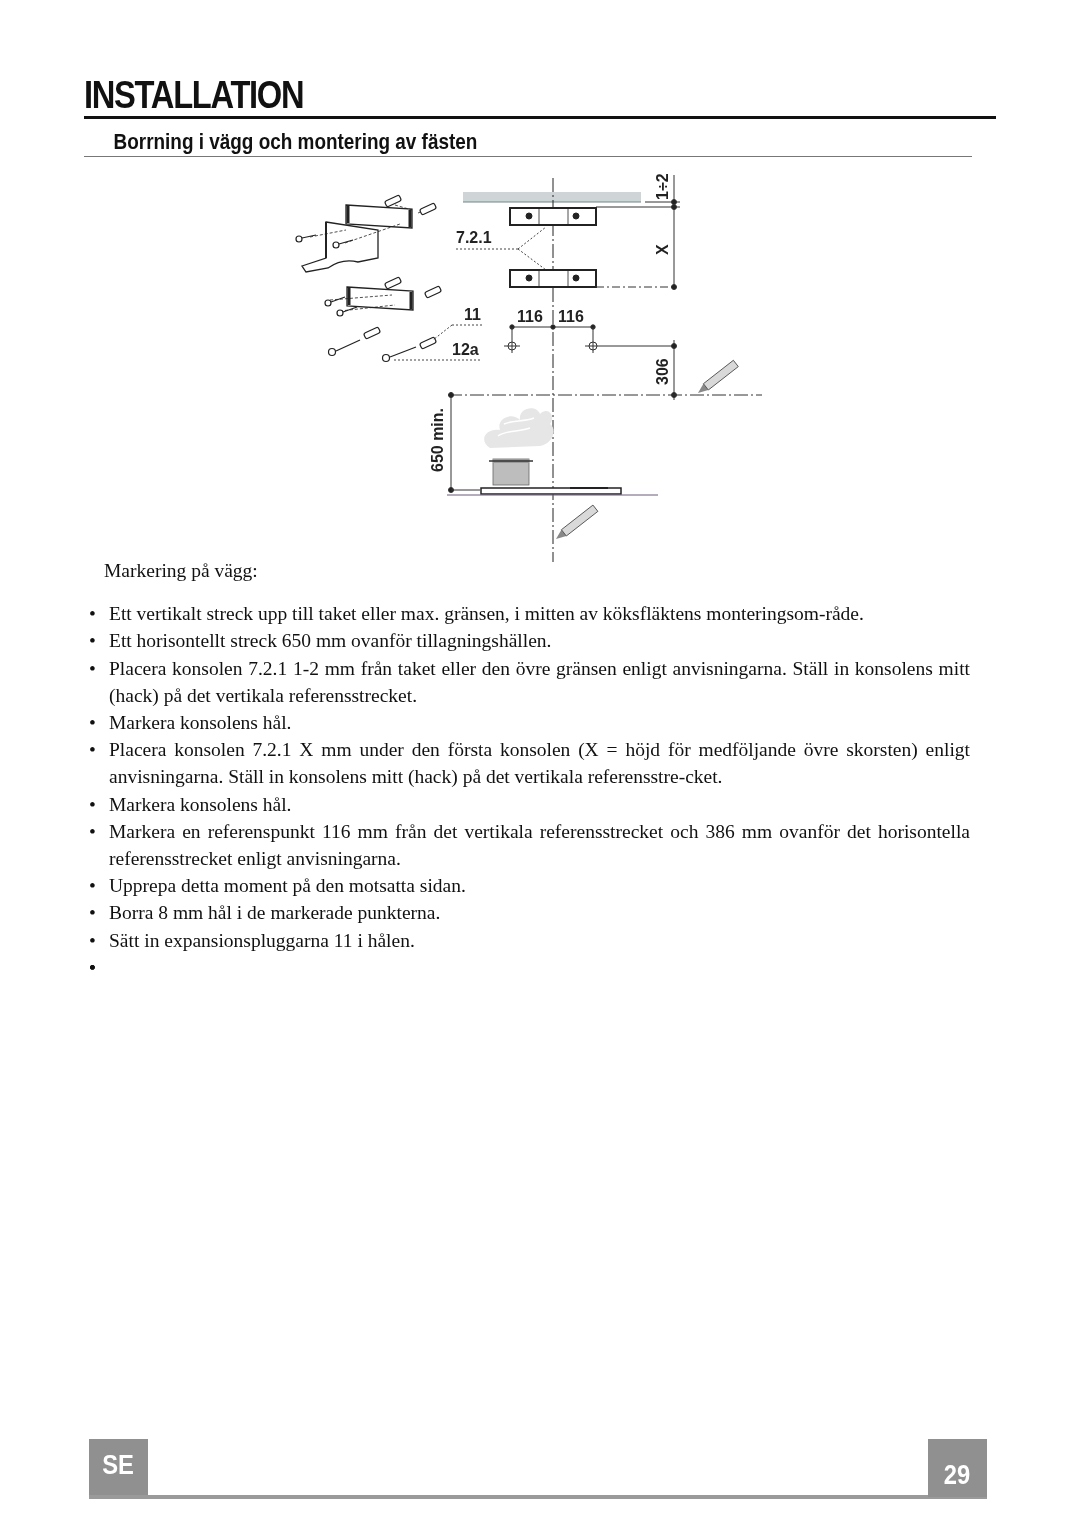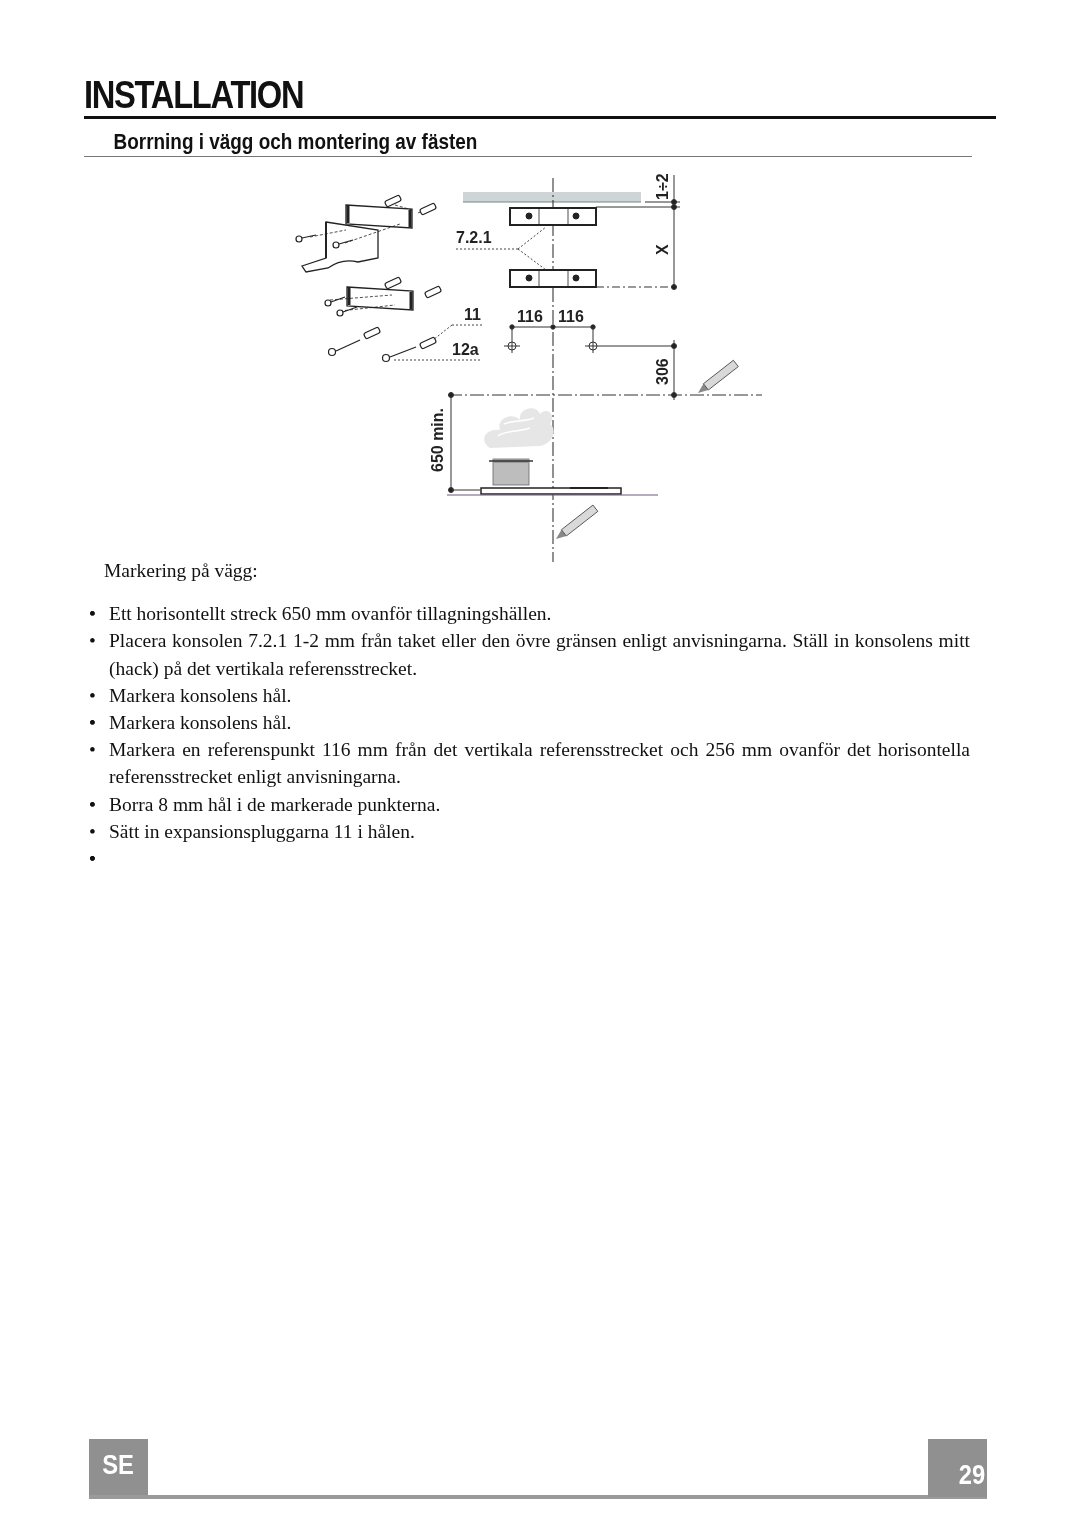--- a/index.html
+++ b/index.html
@@ -29,21 +29,21 @@
   ul.steps li .bullet { position: absolute; left: 1px; top: 0; }
   .footer-se {
     position: absolute; left: 89px; top: 1439px; width: 59px; height: 58px; background: #909090;
     color: #fff; font-family: "Liberation Sans", sans-serif; font-weight: bold; font-size: 27px;
     display: flex; align-items: center; justify-content: center; padding-bottom: 0; box-sizing: border-box;
   }
   .footer-se span, .footer-pg span { display: inline-block; transform: scaleX(0.88); margin-bottom: 6px; }
   .footer-pg {
     position: absolute; left: 928px; top: 1439px; width: 59px; height: 58px; background: #909090;
     color: #fff; font-family: "Liberation Sans", sans-serif; font-weight: bold; font-size: 27px;
-    display: flex; align-items: flex-end; justify-content: flex-end; box-sizing: border-box;
+    display: flex; align-items: flex-end; justify-content: center; box-sizing: border-box;
   }
   .footer-rule { position: absolute; left: 89px; top: 1495px; width: 898px; height: 4px; background: #9a9a9a; }
   .dlabel { font-family: "Liberation Sans", sans-serif; font-weight: bold; font-size: 16px; fill: #222; }
 </style>
 </head>
 <body>
 
 <h1 class="title">INSTALLATION</h1>
 <div class="title-rule"></div>
 <h2 class="subtitle"><span>Borrning i vägg och montering av fästen</span></h2>
@@ -182,28 +182,28 @@
   </g>
   <g transform="translate(556 539) rotate(-38)">
     <polygon points="0,0 10,-4 10,4" fill="#888"></polygon>
     <rect x="10" y="-4" width="40" height="8" fill="#d9d9d9" stroke="#444" stroke-width="0.8"></rect>
   </g>
 </svg>
 
 <div class="body-text">
   <p class="lead">Markering på vägg:</p>
   <ul class="steps">
-    <li><span class="bullet">•</span></li>
+    <li><span class="bullet">•</span><span>Ett vertikalt streck upp till taket eller max. gränsen, i mitten av köksfläktens monteringsom-råde.</span></li>
     <li><span class="bullet">•</span><span>Ett horisontellt streck 650 mm ovanför tillagningshällen.</span></li>
     <li><span class="bullet">•</span><span>Placera konsolen 7.2.1 1-2 mm från taket eller den övre gränsen enligt anvisningarna. Ställ in konsolens mitt (hack) på det vertikala referensstrecket.</span></li>
     <li><span class="bullet">•</span><span>Markera konsolens hål.</span></li>
-    <li><span class="bullet">•</span></li>
+    <li><span class="bullet">•</span><span>Placera konsolen 7.2.1 X mm under den första konsolen (X = höjd för medföljande övre skorsten) enligt anvisningarna. Ställ in konsolens mitt (hack) på det vertikala referensstre-cket.</span></li>
     <li><span class="bullet">•</span><span>Markera konsolens hål.</span></li>
-    <li><span class="bullet">•</span><span>Markera en referenspunkt 116 mm från det vertikala referensstrecket och 256 mm ovanför det horisontella referensstrecket enligt anvisningarna.</span></li>
-    <li><span class="bullet">•</span></li>
+    <li><span class="bullet">•</span><span>Markera en referenspunkt 116 mm från det vertikala referensstrecket och 386 mm ovanför det horisontella referensstrecket enligt anvisningarna.</span></li>
+    <li><span class="bullet">•</span><span>Upprepa detta moment på den motsatta sidan.</span></li>
     <li><span class="bullet">•</span><span>Borra 8 mm hål i de markerade punkterna.</span></li>
     <li><span class="bullet">•</span><span>Sätt in expansionspluggarna 11 i hålen.</span></li>
     <li><span class="bullet">•</span></li>
     <li><span class="bullet">•</span></li>
     <li><span class="bullet">•</span></li>
   </ul>
 </div>
 
 <div class="footer-se">
     <span>SE</span>

